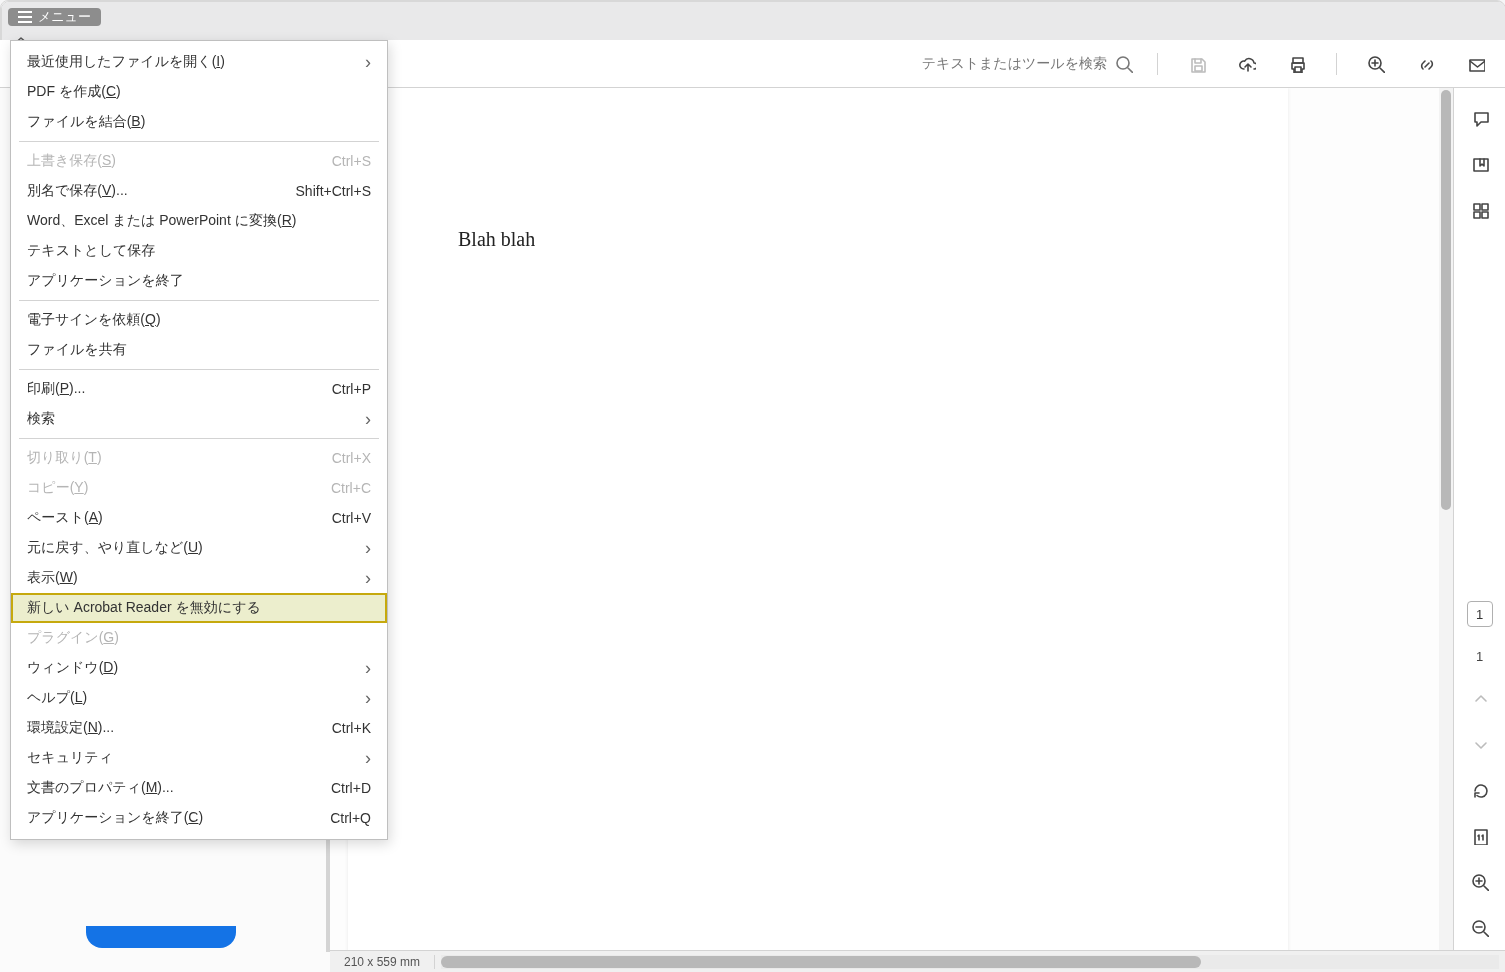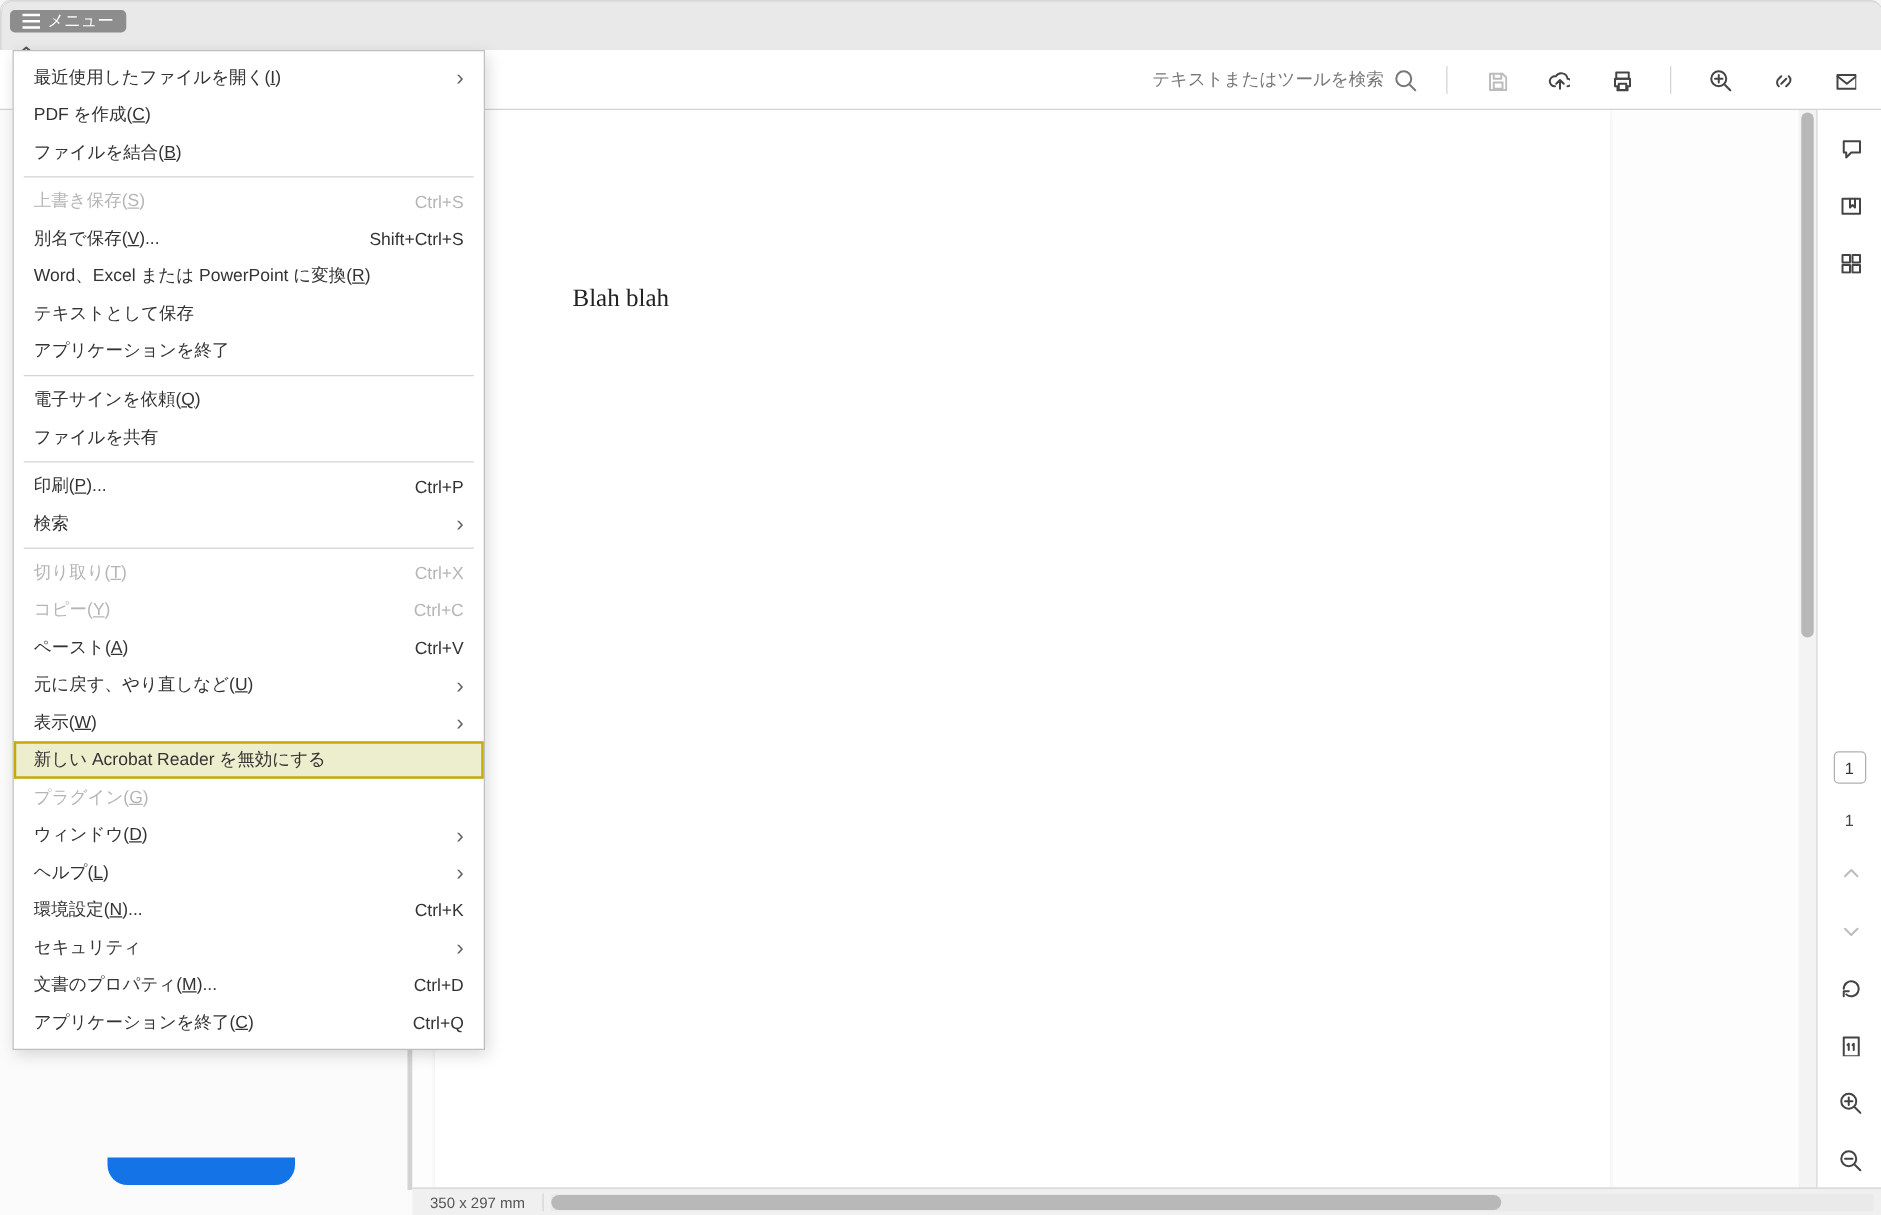--- a/index.html
+++ b/index.html
@@ -455,21 +455,21 @@
       <svg>
           <circle cx="8" cy="8" r="6"></circle>
           <path d="M13 13l5 5M5 8h6"></path>
         </svg>
     </div>
     <div style="height:10px;"></div>
   </div>
 </div>
 
 <div class="statusbar">
-  <div class="size-label">350 x 297 mm</div>
+  <div class="size-label">210 x 559 mm</div>
   <div class="hscroll-track">
     <div class="hscroll-thumb"></div>
   </div>
 </div>
 
 <div class="menu" id="menu">
     <div class="menu-item">
       <span><span>最近使用したファイルを開く(</span><span class="ul">I</span><span>)</span></span>
       <span class="sub" style="font-size: 18px;">›</span>
     </div>

